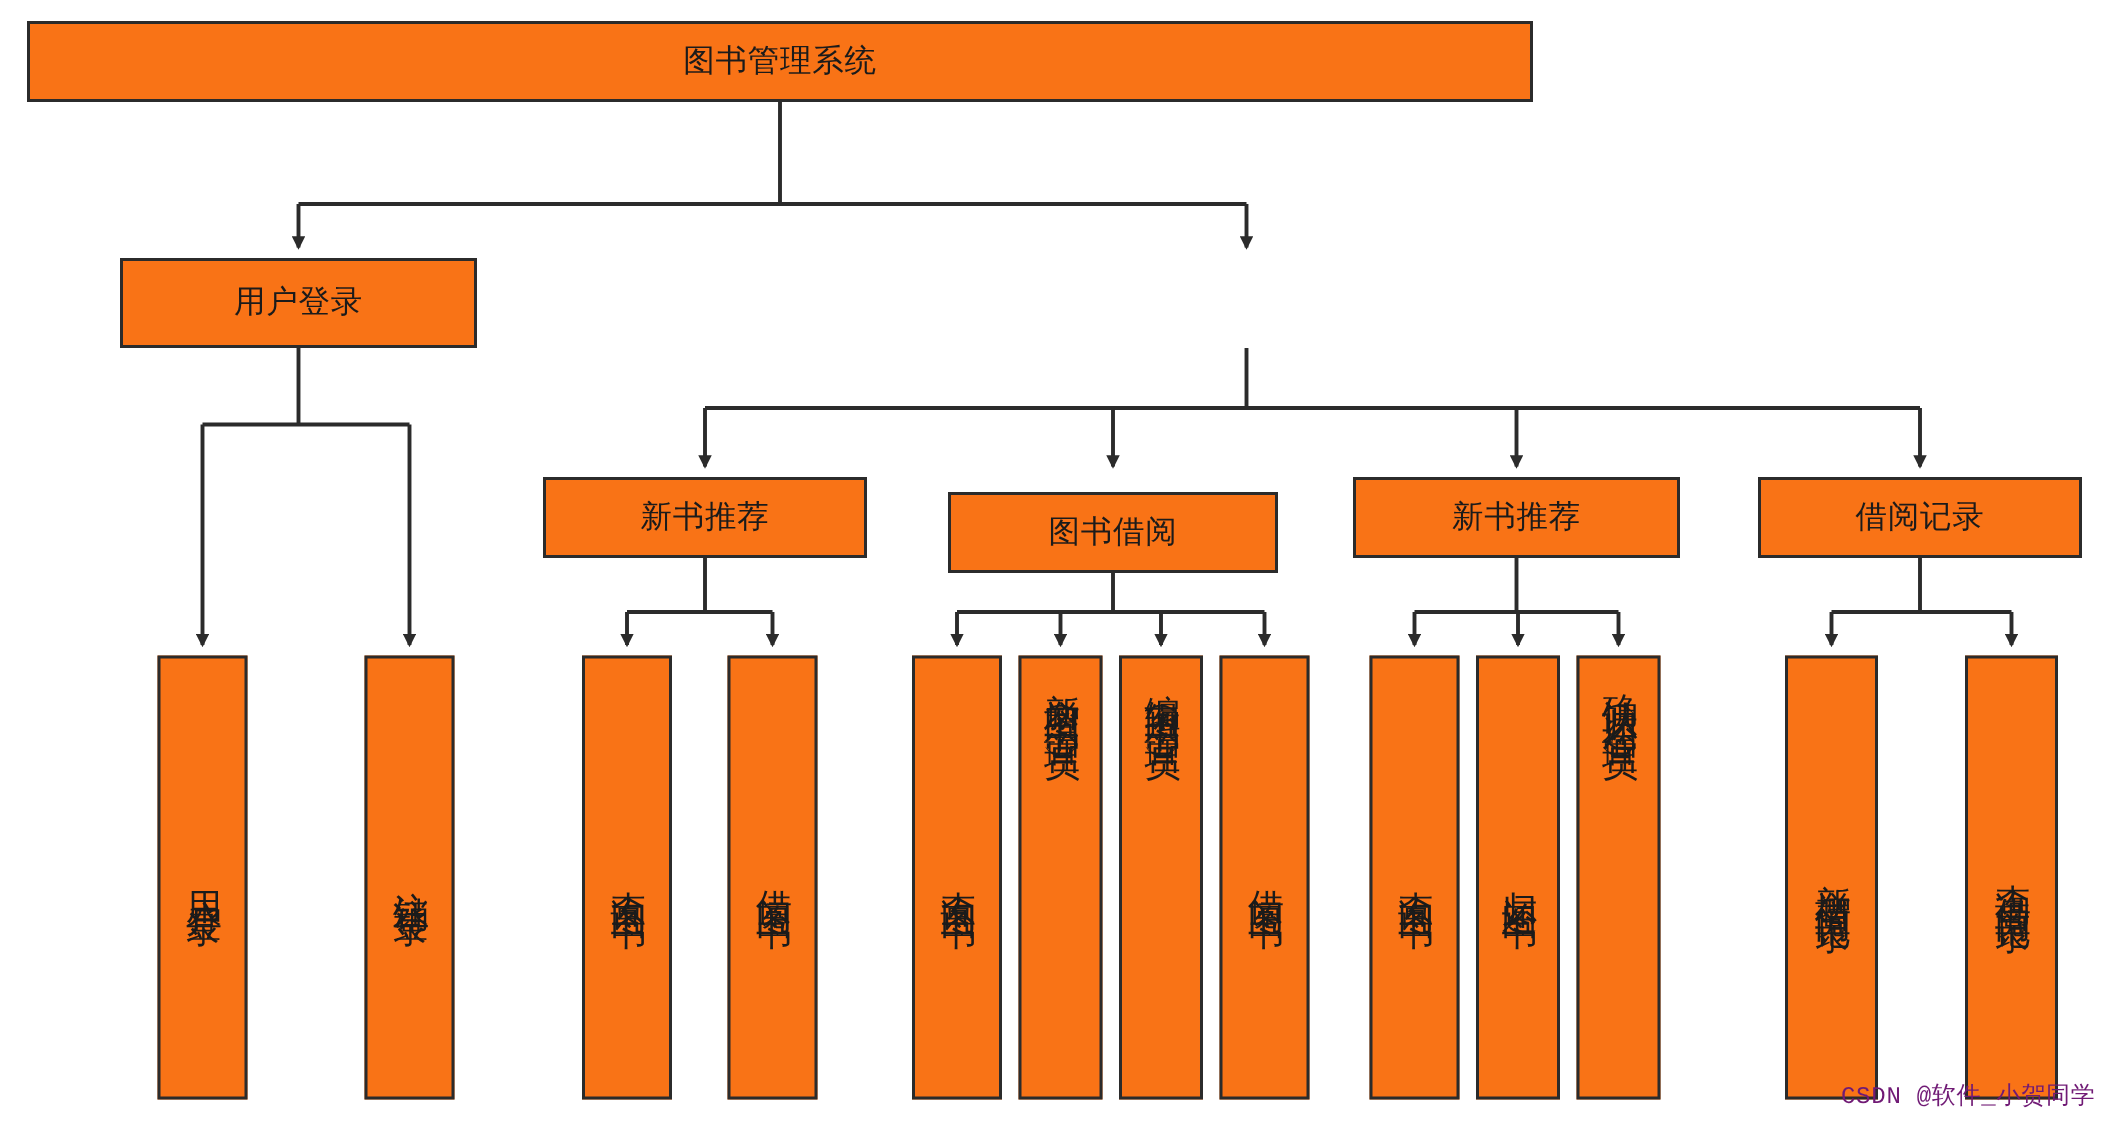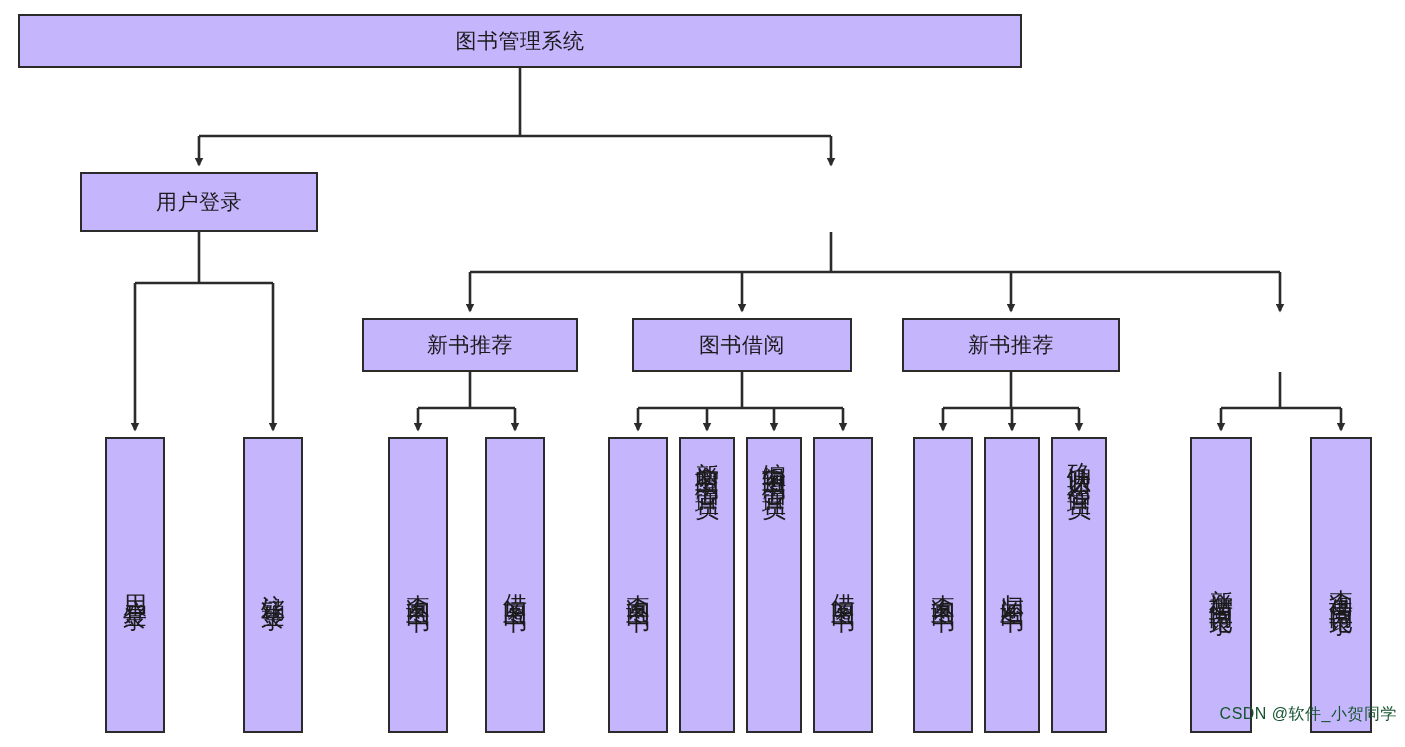--- a/index.html
+++ b/index.html
@@ -21,21 +21,21 @@
     position: absolute;
     left: 0;
     top: 0;
     width: 1405px;
     height: 747px;
   }
   .node {
     position: absolute;
     box-sizing: border-box;
     border: 2.5px solid #2b2b2b;
-    background: #c4b5fd;
+    background: #f97316;
     display: flex;
     align-items: center;
     justify-content: center;
     text-align: right;
   }
   .node-label {
     color: #1b1b1b;
     font-size: 21px;
     line-height: 1.25;
     letter-spacing: 0.5px;
@@ -55,26 +55,27 @@
     text-orientation: upright;
     color: #1b1b1b;
     font-size: 24px;
     letter-spacing: 5px;
     line-height: 1;
     white-space: nowrap;
   }
   .watermark {
     position: absolute;
     right: 8px;
-    bottom: 22px;
+    bottom: 6px;
     font-size: 16px;
-    color: #14532d;
+    color: #701a75;
     letter-spacing: 0.5px;
     white-space: nowrap;
     pointer-events: none;
+    font-family: Liberation Mono, monospace;
   }
 </style>
 </head>
 <body>
 
 <div id="stage">
 
   <svg id="wires" viewBox="0 0 1405 747" xmlns="http://www.w3.org/2000/svg">
     <defs>
       <marker id="arrow" markerWidth="9" markerHeight="9" refX="7.5" refY="4.5" orient="auto" markerUnits="userSpaceOnUse">
@@ -129,25 +130,28 @@
     <span class="node-label">图书管理系统</span>
   </div>
 
   <div class="node" style="left:80px; top:172px; width:238px; height:60px;">
     <span class="node-label">用户登录</span>
   </div>
 
   <div class="node" style="left:362px; top:318px; width:216px; height:54px;">
     <span class="node-label">新书推荐</span>
   </div>
-  <div class="node" style="left:632px; top:318px; width:220px; height:54px;">
+  <div class="node" style="left:632px; top:328px; width:220px; height:54px;">
     <span class="node-label">图书借阅</span>
   </div>
   <div class="node" style="left:902px; top:318px; width:218px; height:54px;">
     <span class="node-label">新书推荐</span>
+  </div>
+  <div class="node" style="left:1172px; top:318px; width:216px; height:54px;">
+    <span class="node-label">借阅记录</span>
   </div>
 
   <div class="node leaf centered" style="left:105px; top:437px; width:60px; height:296px;">
     <span class="leaf-label">用户登录</span>
   </div>
   <div class="node leaf centered" style="left:243px; top:437px; width:60px; height:296px;">
     <span class="leaf-label">注销登录</span>
   </div>
 
   <div class="node leaf centered" style="left:388px; top:437px; width:60px; height:296px;">

